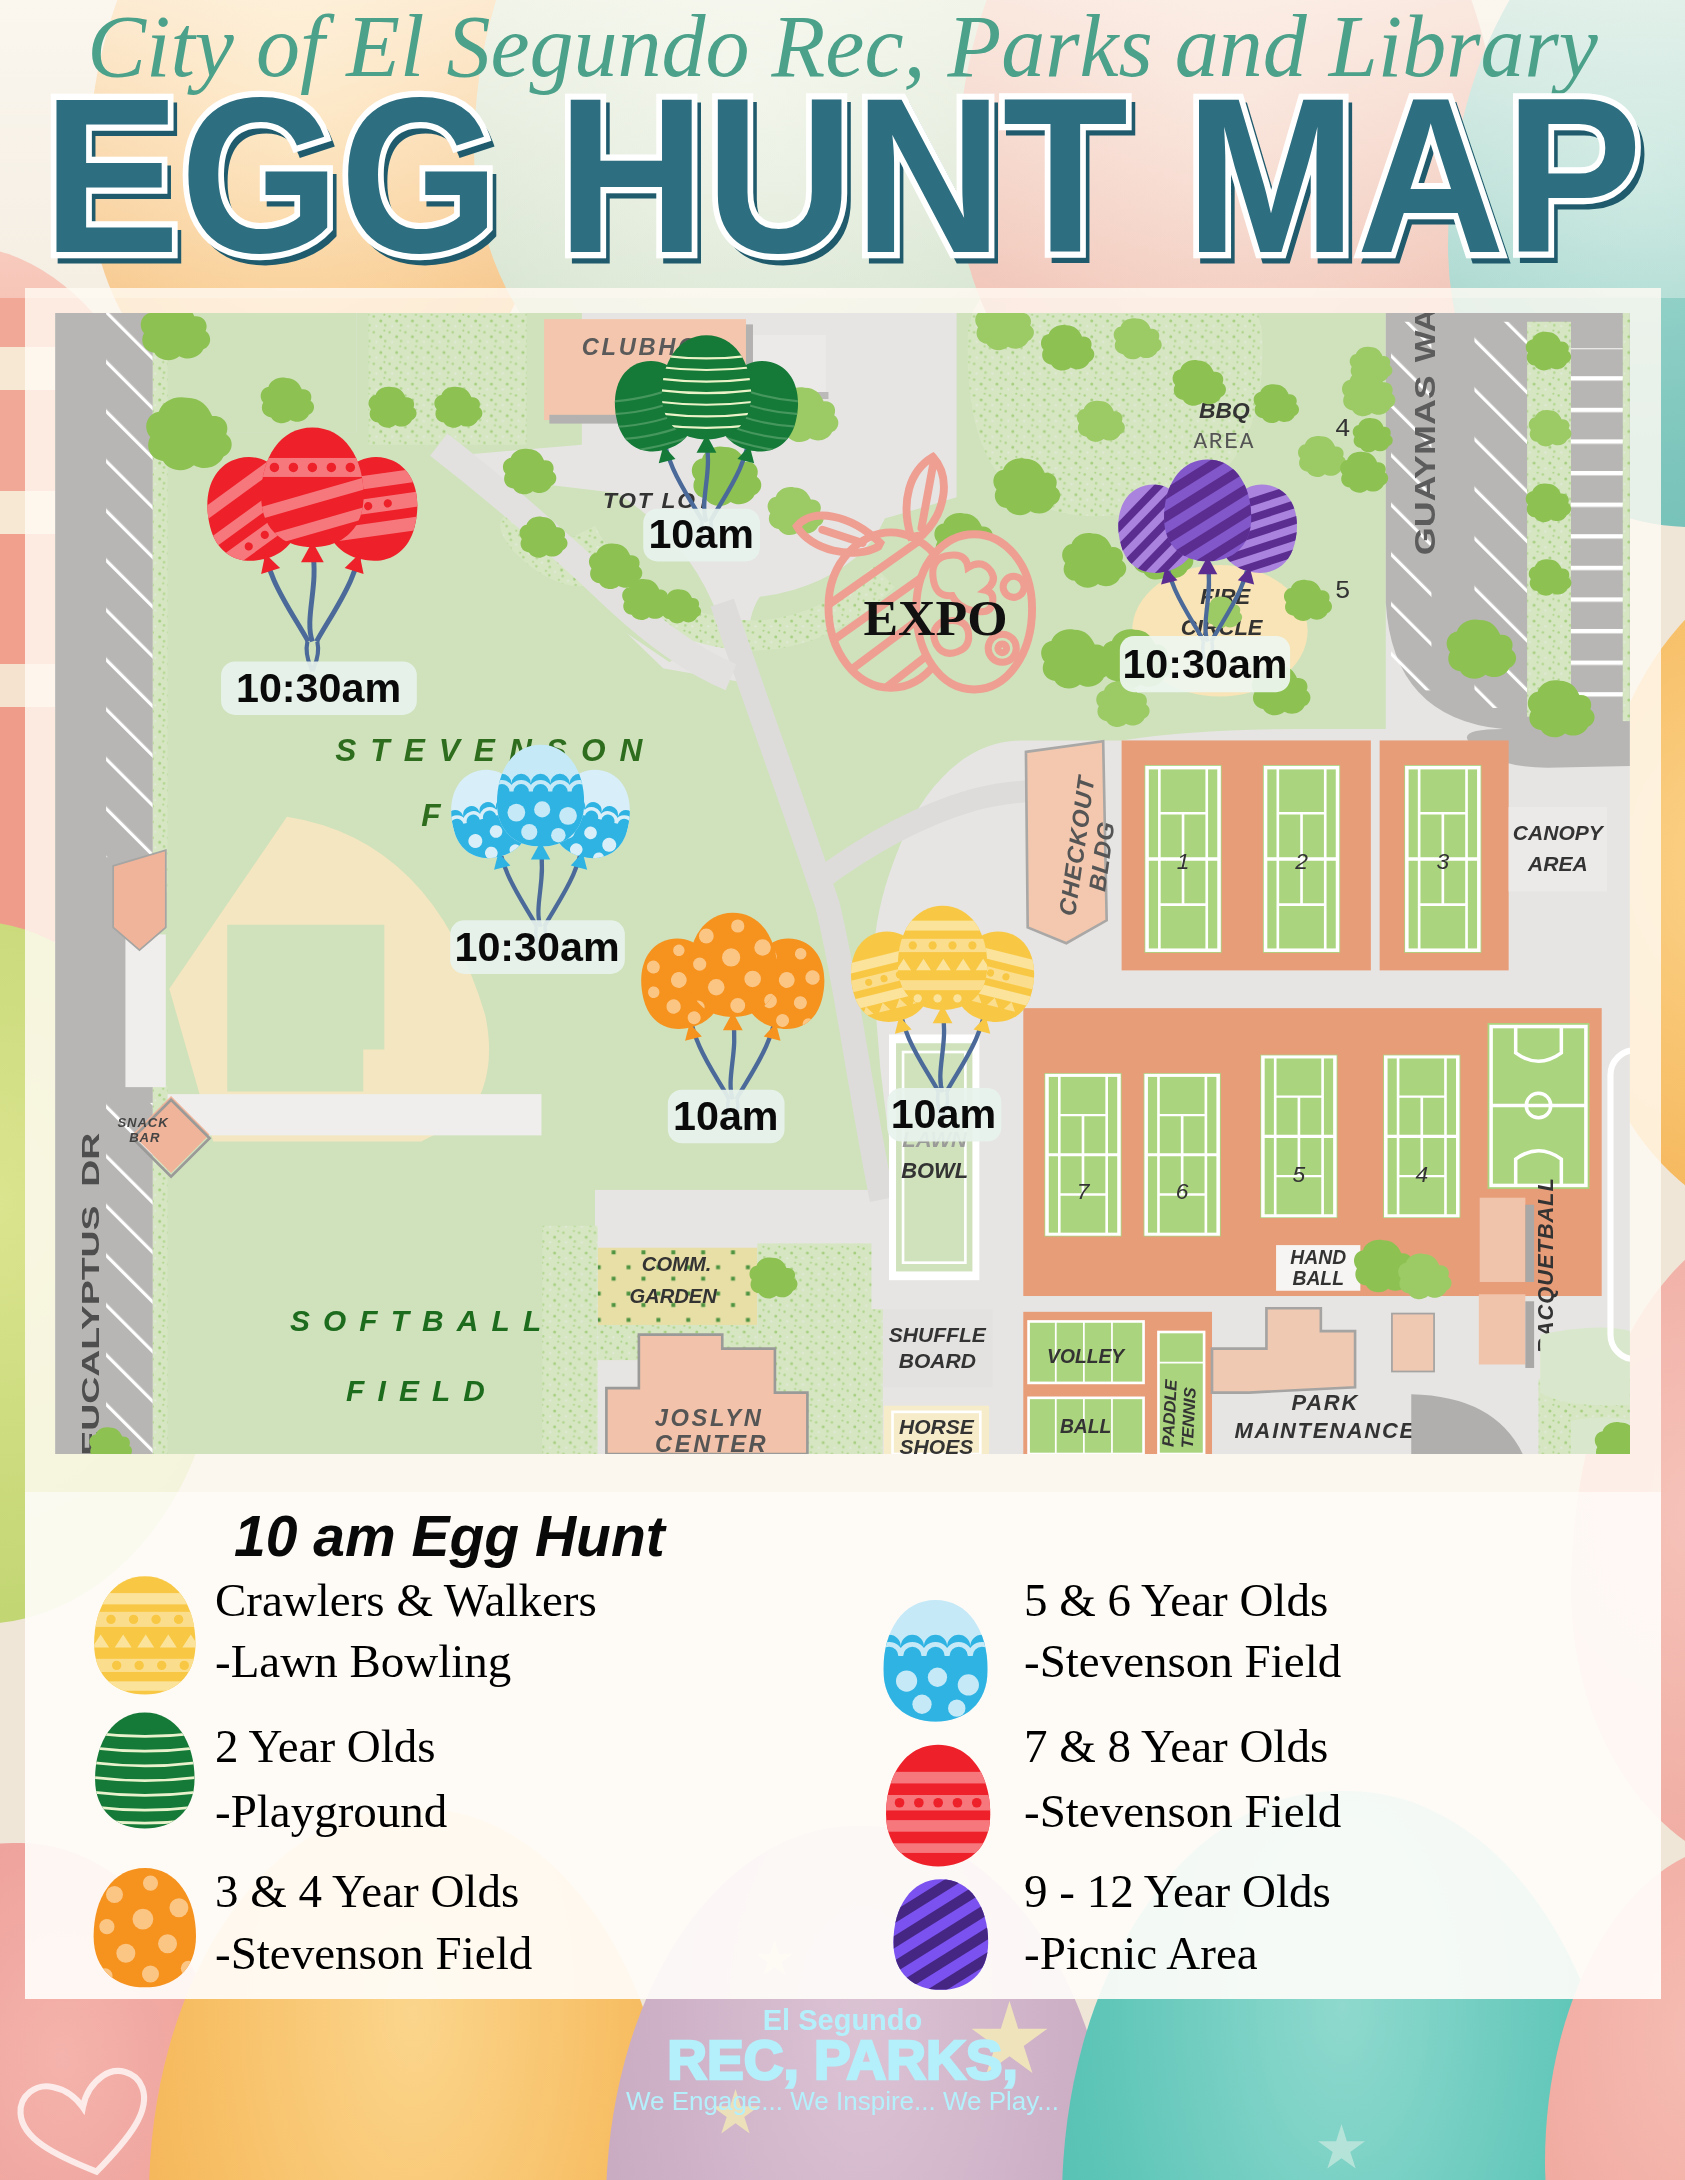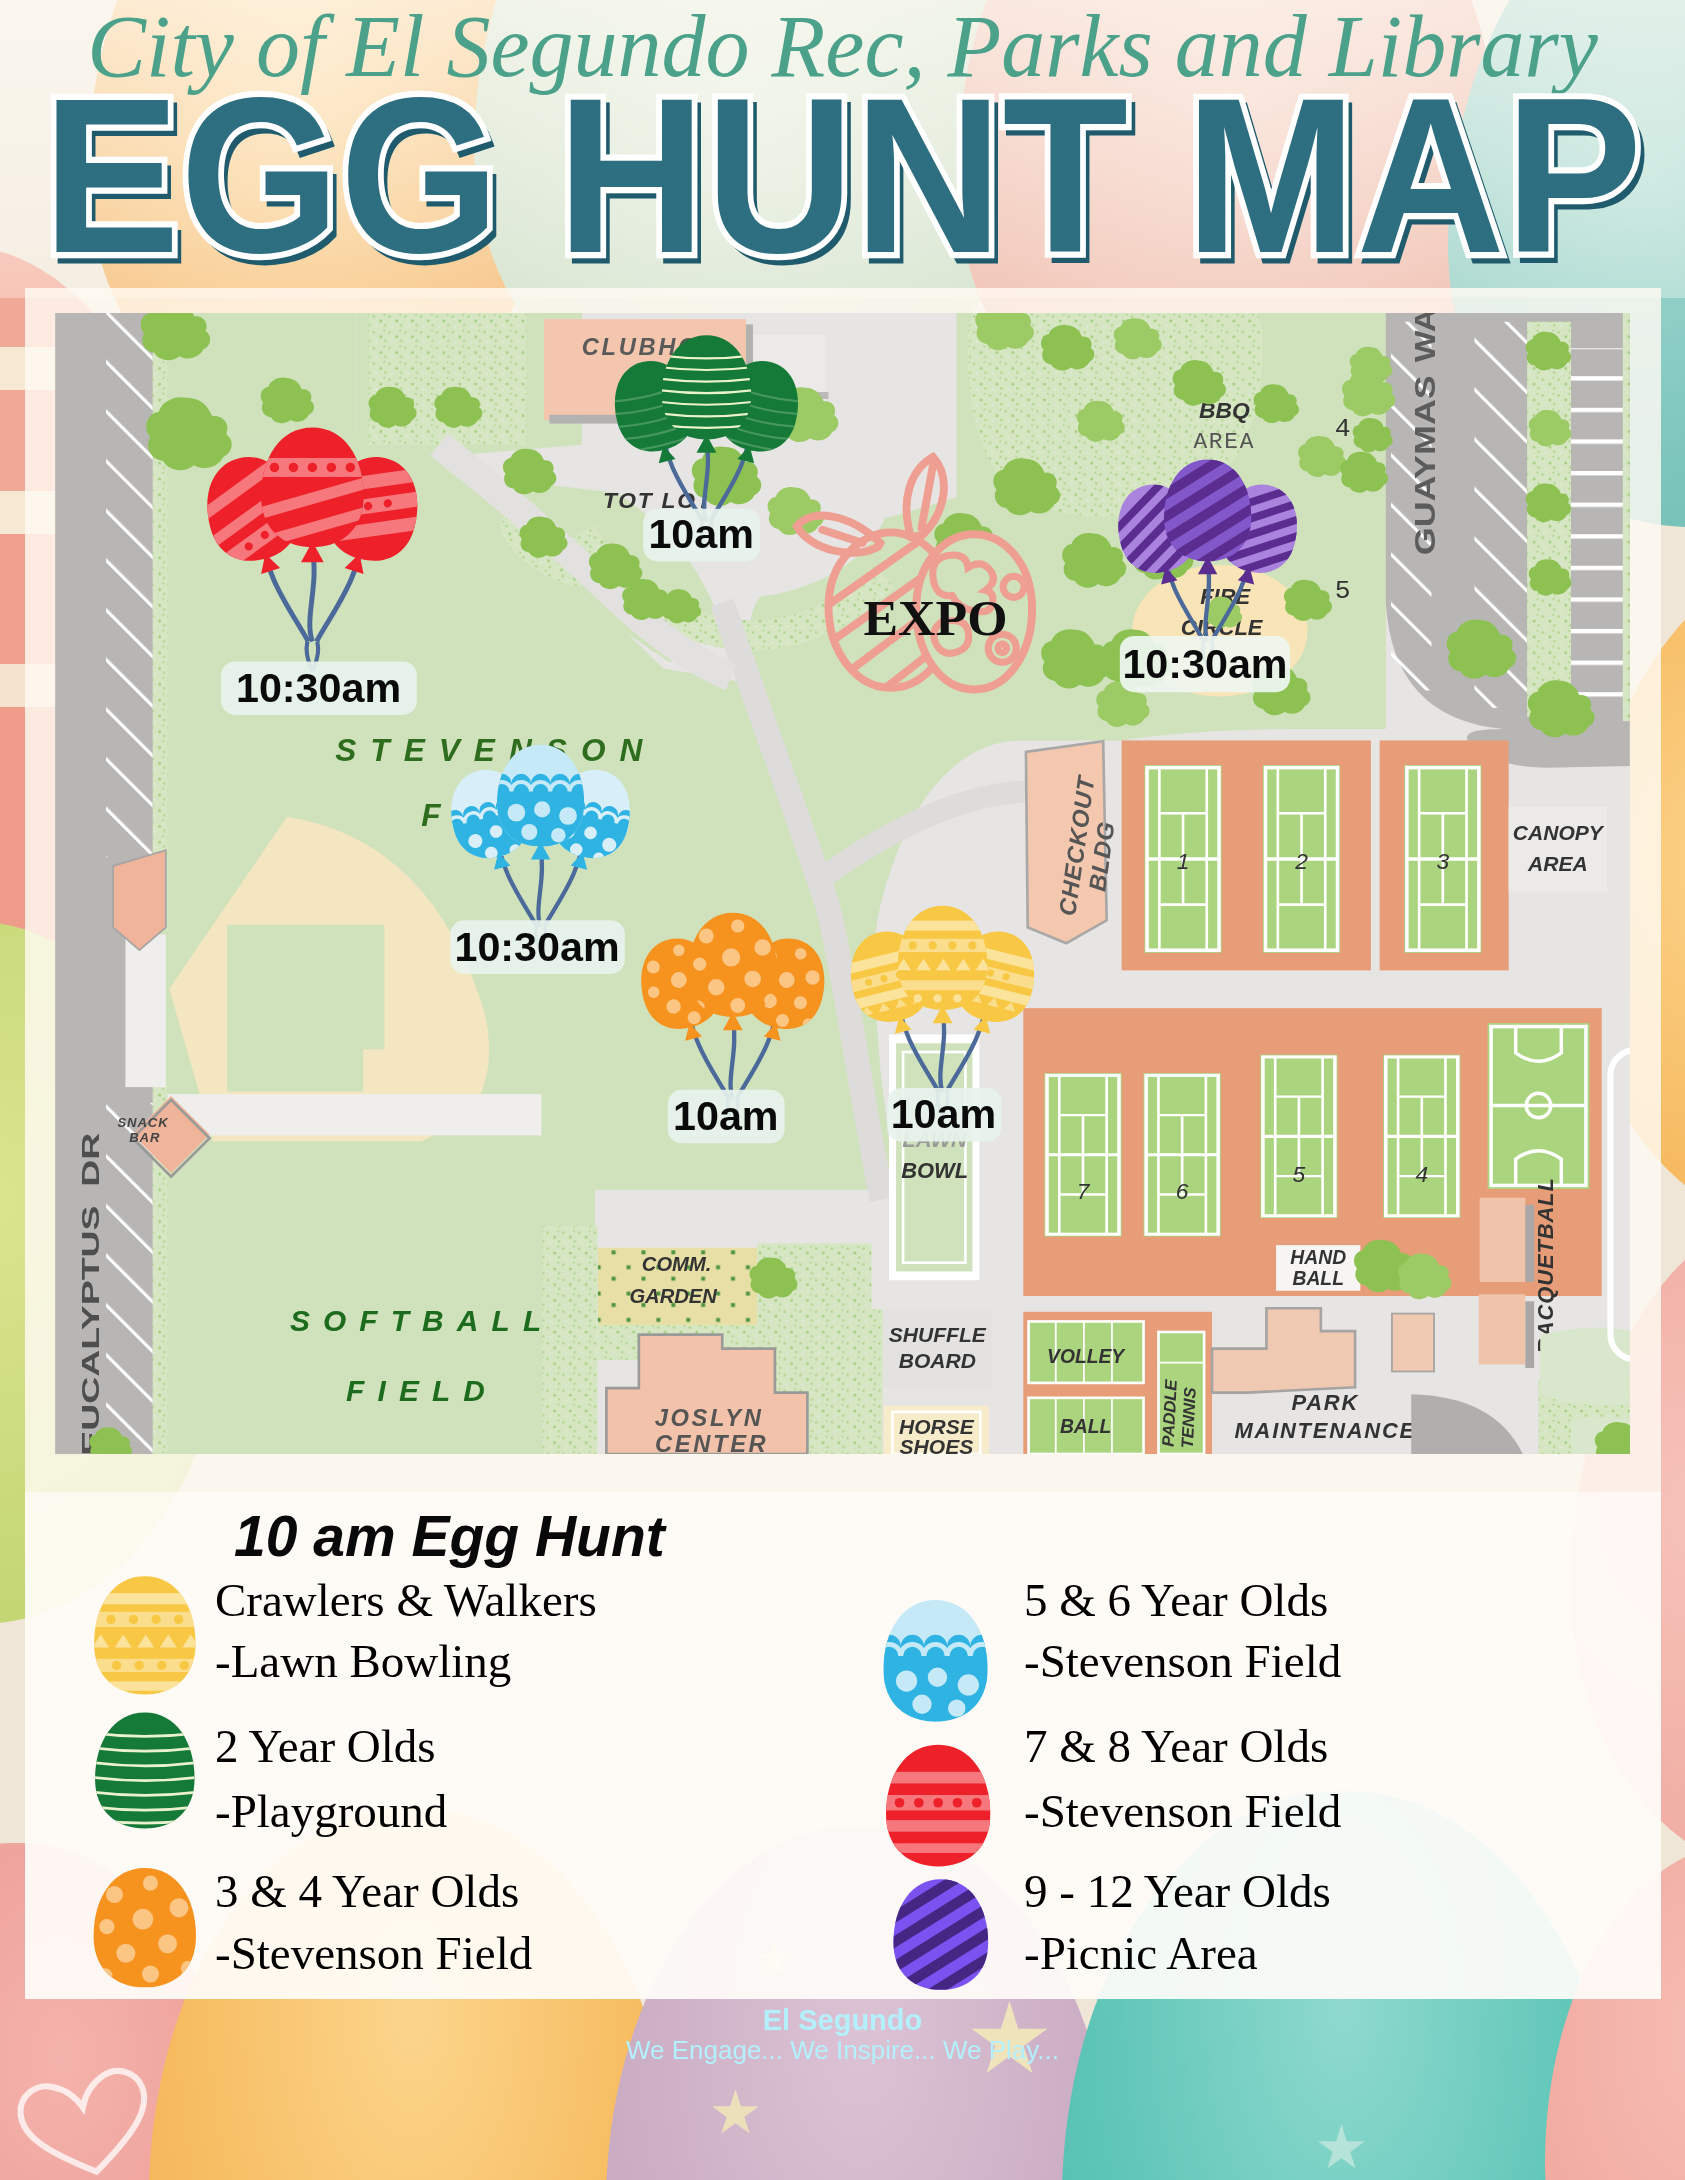--- a/index.html
+++ b/index.html
@@ -823,16 +823,17 @@
     <div class="abs" style="left:1024px;top:1573px;">5 &amp; 6 Year Olds</div>
     <div class="abs" style="left:1024px;top:1634px;">-Stevenson Field</div>
     <div class="abs" style="left:1024px;top:1719px;">7 &amp; 8 Year Olds</div>
     <div class="abs" style="left:1024px;top:1784px;">-Stevenson Field</div>
     <div class="abs" style="left:1024px;top:1864px;">9 - 12 Year Olds</div>
     <div class="abs" style="left:1024px;top:1926px;">-Picnic Area</div>
   </div>
 
   <div class="abs" style="left:0;top:2005px;width:1685px;text-align:center;color:#b4f0fc;">
     <div style="font-size:29px;font-weight:bold;line-height:30px;">El Segundo</div>
+    <div style="font-size:55px;font-weight:bold;letter-spacing:0px;line-height:51px;-webkit-text-stroke:2.6px #b4f0fc;">REC, PARKS,</div>
     <div style="font-size:26px;line-height:30px;">We Engage... We Inspire... We Play...</div>
   </div>
 </div>
 
 
 </body></html>

